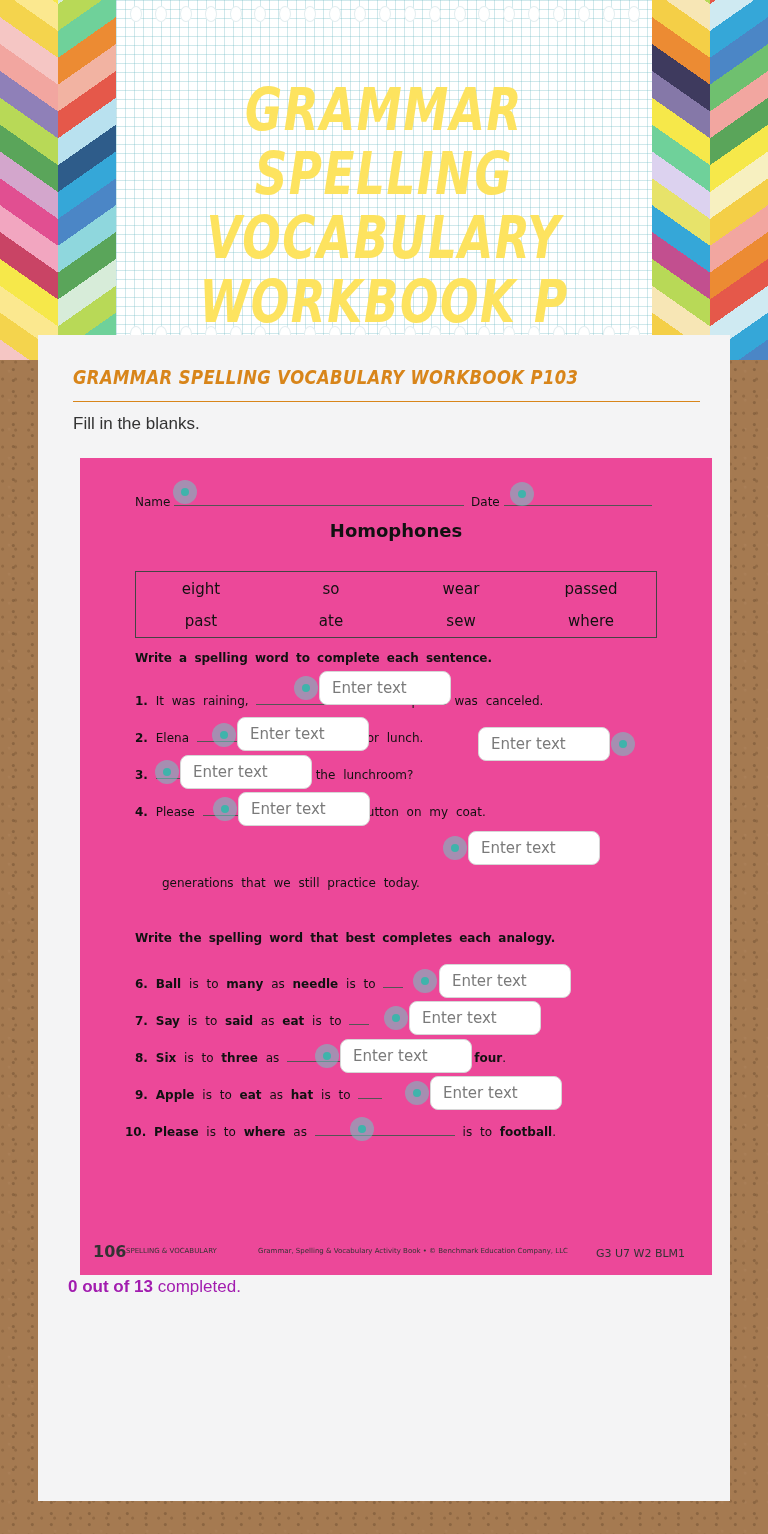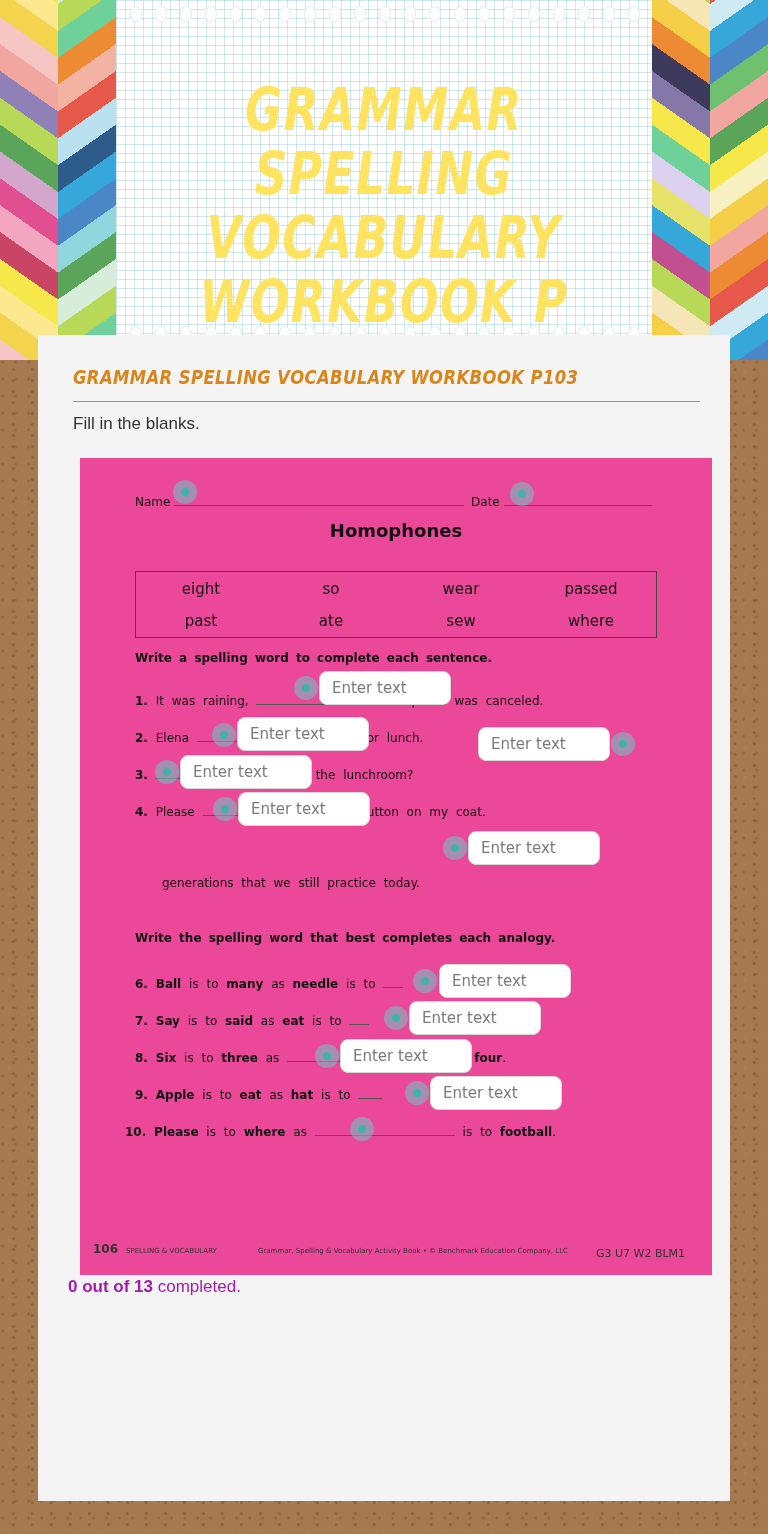--- a/index.html
+++ b/index.html
@@ -272,21 +272,21 @@
       <b>9.</b> <b>Apple</b> <span>is to</span> <b>eat</b> <span>as</span> <b>hat</b> <span>is to</span>
       <span class="uline" style="width:24px;"></span>
     </div>
     <div class="ws" style="left:45px; top:664px; word-spacing:4px;">
       <b>10.</b> <b>Please</b> <span>is to</span> <b>where</b> <span>as</span>
       <span class="uline" style="width:140px;"></span>
       <span>is to</span> <b>football</b>.
     </div>
 
     <div class="footer-note" style="left:13px; top:784px;">
-      <b style="font-size:12px;margin-top:24px;">106</b>
+      <b style="font-size:16px;margin-top:24px;">106</b>
     </div>
     <div class="footer-note" style="left:46px; font-size:7px; top:789px;">SPELLING &amp; VOCABULARY</div>
     <div class="footer-note" style="left:178px; font-size:7px; top:789px;">Grammar, Spelling &amp; Vocabulary Activity Book • © Benchmark Education Company, LLC</div>
     <div class="footer-note" style="left:516px; font-size:11px; top:789px;">G3 U7 W2 BLM1</div>
 
     <div class="hotspot" style="left:214px; top:218px;"></div>
     <input class="txt-input" style="left: 239px; top: 213px;" placeholder="Enter text">
 
     <div class="hotspot" style="left:132px; top:265px;"></div>
     <input class="txt-input" style="left: 157px; top: 259px;" placeholder="Enter text">

